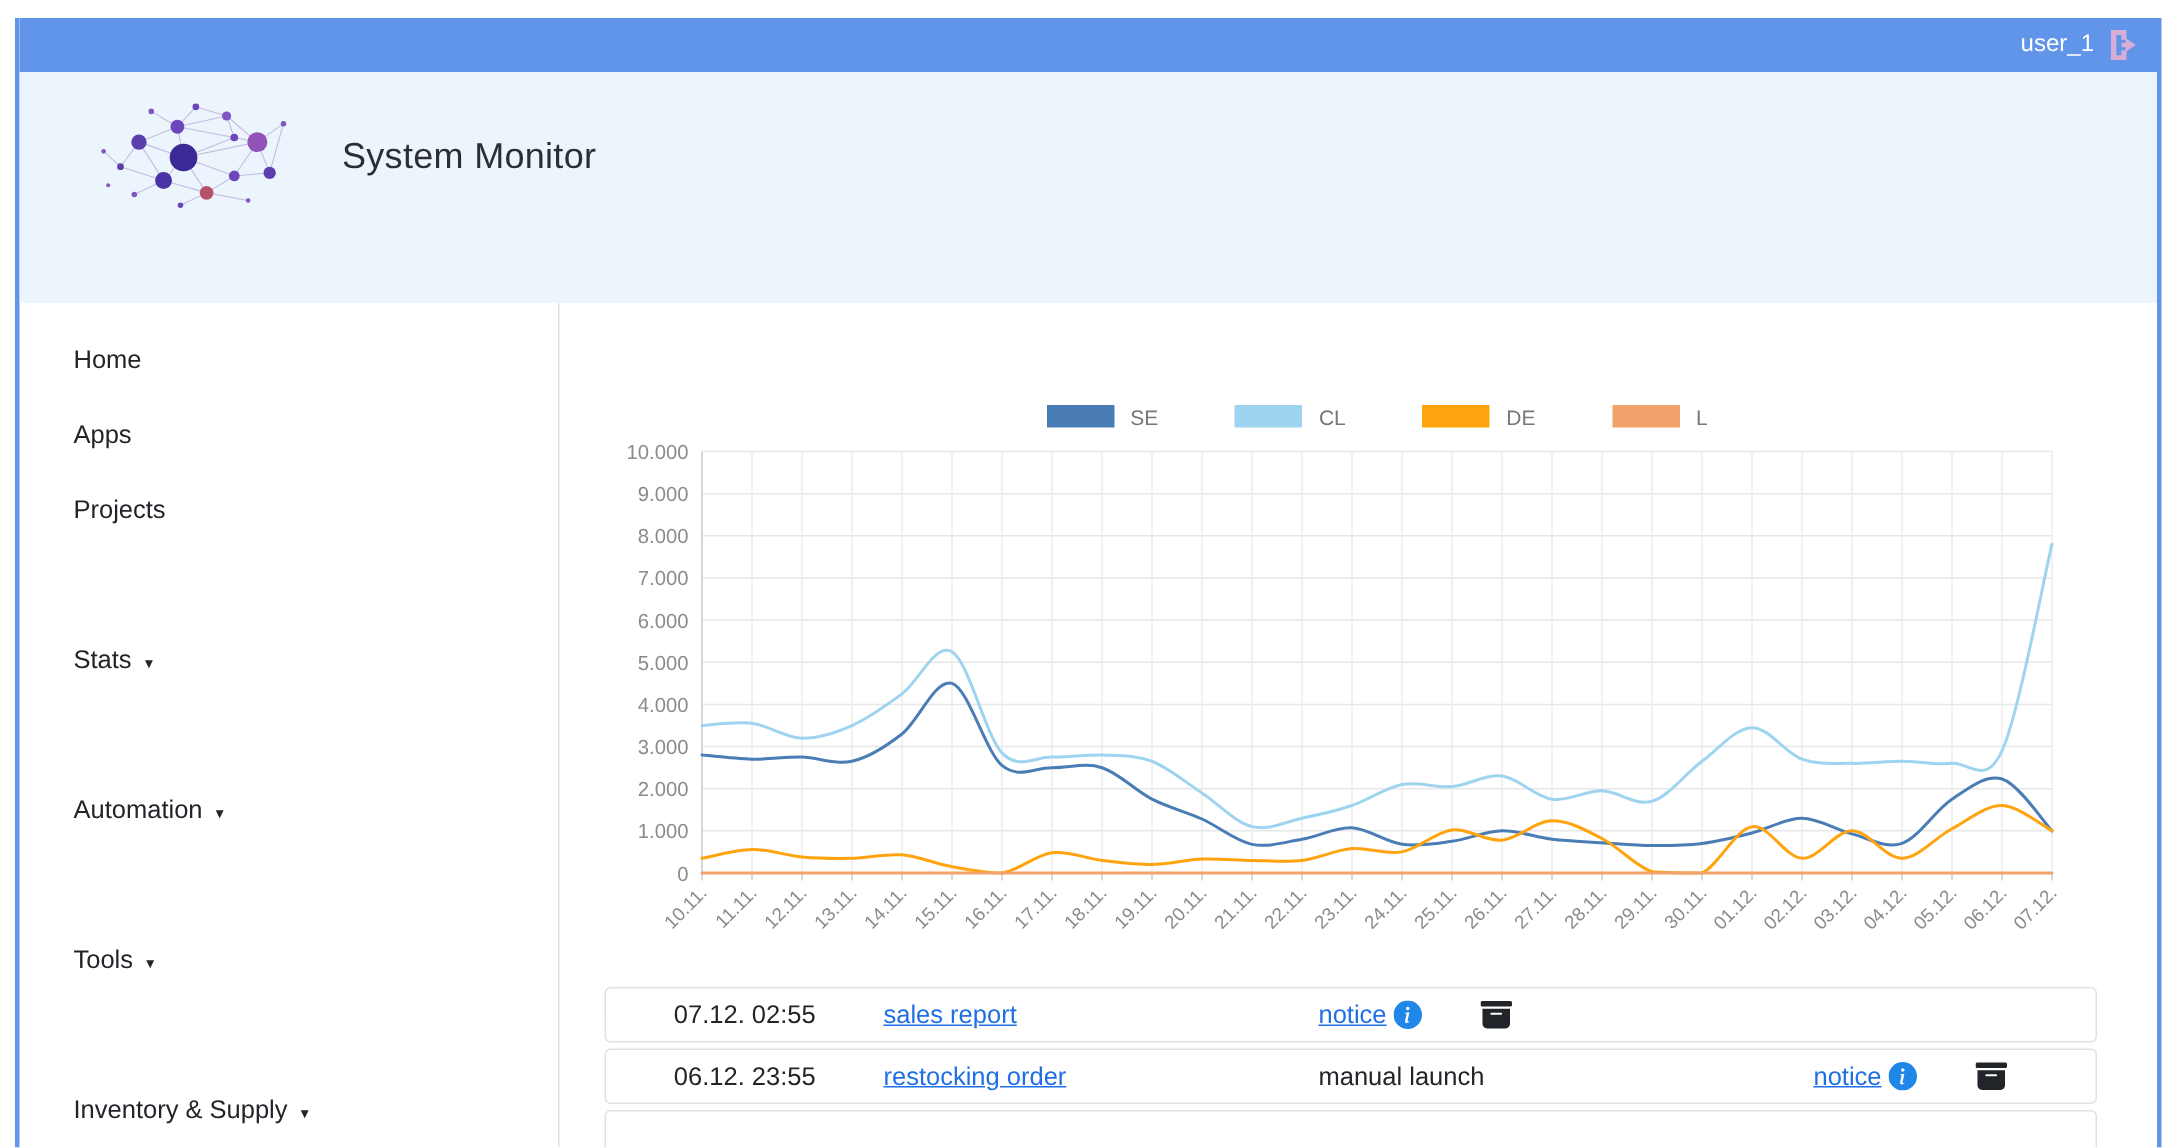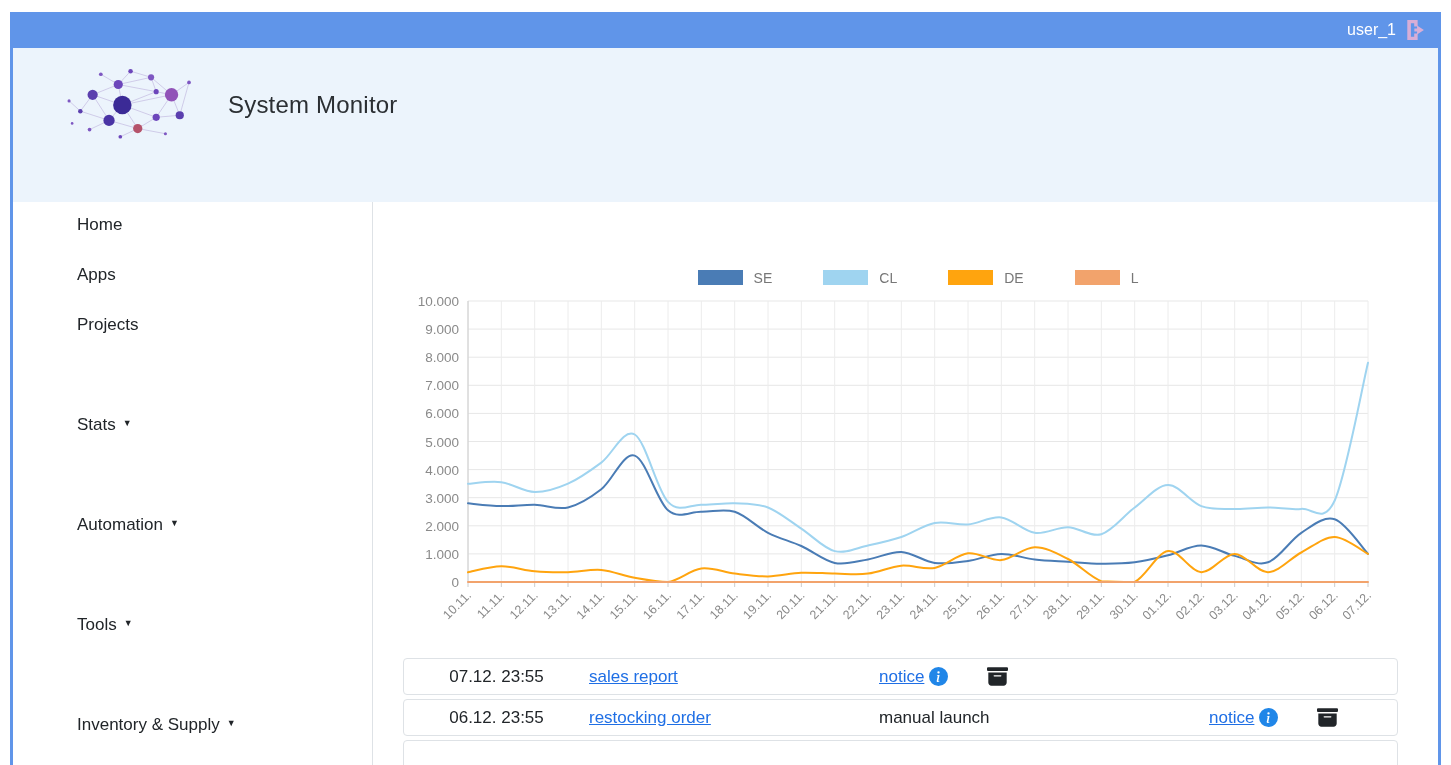--- a/index.html
+++ b/index.html
@@ -13,21 +13,21 @@
   .topbar .user { color:#ffffff; font-size:16px; margin-right:8px; }
   .logout { width:24px; height:24px; display:flex; align-items:center; cursor:pointer; }
   
   .header { height:154px; background:#ecf4fc; display:flex; align-items:center;
             padding:0 0 40px 45px; }
   .logo { width:140px; height:82px; }
   .brand { font-size:24px; color:#2b2f33; margin-left:30px; letter-spacing:.2px; }
   
   .bodyrow { display:flex; height:563px; }
   .sidebar { width:360px; border-right:1px solid #dee2e6; padding:13px 0 0 36px; flex:none; }
-  .nav-item { font-size:17px; height:50px; display:flex; cursor:pointer; color:#212529;margin-left:28px; }
+  .nav-item { font-size:17px; height:50px; display:flex; align-items:center; cursor:pointer; color:#212529; }
   .nav-item .caret { font-size:9px; margin-left:7px; margin-top:3px; color:#212529; }
   .spacer { height:50px; }
   .content { flex:1; padding:55px 0 0 30px; }
   .sec-title { font-size:17px; color:#2b2f33; }
   .legend { display:flex; justify-content:center; margin:13px 0 0 65px; width:900px; gap:51px; }
   .legend-item { display:flex; align-items:flex-start; cursor:pointer; }
   .legend-swatch { width:45px; height:15px; margin-right:11px; }
   .legend-label { font-size:14px; color:#777777; }
   svg.chart { display:block; margin-top:2px; }
   
@@ -273,21 +273,21 @@
           <line x1="965.0000000000001" y1="294" x2="965.0000000000001" y2="299" stroke="#cccccc" stroke-width="1"></line>
           <text text-anchor="end" fill="#8a8a8a" font-size="12.5" transform="translate(969.0000000000001,308) rotate(-45)">07.12.</text>
           <line x1="65" y1="13" x2="65" y2="294" stroke="#cccccc" stroke-width="1"></line>
           <path d="M65.0,215.3C70.6,215.8 87.2,217.9 98.3,218.1C109.4,218.4 120.6,216.5 131.7,216.7C142.8,217.0 153.9,222.1 165.0,219.5C176.1,217.0 187.2,209.9 198.3,201.3C209.4,192.6 220.6,164.0 231.7,167.6C242.8,171.1 253.9,213.0 265.0,222.3C276.1,231.7 287.2,223.5 298.3,223.8C309.4,224.0 320.6,220.2 331.7,223.8C342.8,227.3 353.9,239.1 365.0,244.8C376.1,250.5 387.2,253.0 398.3,258.0C409.4,263.0 420.6,272.6 431.7,274.9C442.8,277.1 453.9,273.3 465.0,271.5C476.1,269.7 487.2,263.4 498.3,263.9C509.4,264.5 520.6,273.4 531.7,274.9C542.8,276.4 553.9,274.4 565.0,272.9C576.1,271.4 587.2,266.1 598.3,265.9C609.4,265.7 620.6,270.2 631.7,271.5C642.8,272.8 653.9,273.1 665.0,273.8C676.1,274.5 687.2,275.6 698.3,275.7C709.4,275.8 720.6,275.7 731.7,274.3C742.8,272.9 753.9,270.1 765.0,267.3C776.1,264.5 787.2,257.4 798.3,257.5C809.4,257.6 820.6,265.1 831.7,267.9C842.8,270.7 853.9,278.2 865.0,274.3C876.1,270.5 887.2,252.0 898.3,244.8C909.4,237.7 920.6,227.8 931.7,231.3C942.8,234.8 959.4,260.1 965.0,265.9" fill="none" stroke="#4a7cb5" stroke-width="2" stroke-linecap="round" stroke-linejoin="round"></path>
           <path d="M65.0,195.7C70.6,195.4 87.2,192.8 98.3,194.2C109.4,195.7 120.6,203.8 131.7,204.1C142.8,204.3 153.9,200.6 165.0,195.7C176.1,190.7 187.2,182.8 198.3,174.6C209.4,166.4 220.6,139.9 231.7,146.5C242.8,153.0 253.9,202.2 265.0,213.9C276.1,225.6 287.2,216.5 298.3,216.7C309.4,217.0 320.6,214.9 331.7,215.3C342.8,215.8 353.9,215.3 365.0,219.5C376.1,223.8 387.2,233.4 398.3,240.6C409.4,247.9 420.6,260.3 431.7,263.1C442.8,265.9 453.9,259.8 465.0,257.5C476.1,255.1 487.2,252.8 498.3,249.0C509.4,245.3 520.6,237.1 531.7,235.0C542.8,232.9 553.9,237.3 565.0,236.4C576.1,235.5 587.2,228.0 598.3,229.4C609.4,230.8 620.6,243.2 631.7,244.8C642.8,246.5 653.9,239.0 665.0,239.2C676.1,239.4 687.2,249.5 698.3,246.2C709.4,243.0 720.6,227.7 731.7,219.5C742.8,211.3 753.9,197.3 765.0,197.1C776.1,196.8 787.2,214.1 798.3,218.1C809.4,222.1 820.6,220.7 831.7,220.9C842.8,221.2 853.9,219.5 865.0,219.5C876.1,219.5 887.2,222.1 898.3,220.9C909.4,219.8 920.6,236.9 931.7,212.5C942.8,188.2 959.4,97.8 965.0,74.8" fill="none" stroke="#9fd4f0" stroke-width="2" stroke-linecap="round" stroke-linejoin="round"></path>
           <path d="M65.0,284.2C70.6,283.2 87.2,278.4 98.3,278.3C109.4,278.1 120.6,282.3 131.7,283.3C142.8,284.3 153.9,284.4 165.0,284.2C176.1,283.9 187.2,281.0 198.3,281.9C209.4,282.9 220.6,287.8 231.7,289.8C242.8,291.8 253.9,294.0 265.0,294.0C276.1,292.5 287.2,281.9 298.3,280.5C309.4,279.1 320.6,284.3 331.7,285.6C342.8,286.9 353.9,288.5 365.0,288.4C376.1,288.2 387.2,285.2 398.3,284.7C409.4,284.3 420.6,285.4 431.7,285.6C442.8,285.7 453.9,286.9 465.0,285.6C476.1,284.3 487.2,278.6 498.3,277.7C509.4,276.8 520.6,282.0 531.7,279.9C542.8,277.9 553.9,266.6 565.0,265.3C576.1,264.0 587.2,273.1 598.3,272.1C609.4,271.1 620.6,259.3 631.7,259.2C642.8,259.0 653.9,265.3 665.0,271.0C676.1,276.6 687.2,289.3 698.3,293.2C709.4,294.0 720.6,294.0 731.7,294.0C742.8,289.0 753.9,264.7 765.0,263.1C776.1,261.5 787.2,283.7 798.3,284.2C809.4,284.6 820.6,265.9 831.7,265.9C842.8,265.9 853.9,284.4 865.0,284.2C876.1,283.9 887.2,270.3 898.3,264.5C909.4,258.6 920.6,248.8 931.7,249.0C942.8,249.3 959.4,263.1 965.0,265.9" fill="none" stroke="#ffa40e" stroke-width="2" stroke-linecap="round" stroke-linejoin="round"></path>
           <path d="M65.0,294.0C70.6,294.0 87.2,294.0 98.3,294.0C109.4,294.0 120.6,294.0 131.7,294.0C142.8,294.0 153.9,294.0 165.0,294.0C176.1,294.0 187.2,294.0 198.3,294.0C209.4,294.0 220.6,294.0 231.7,294.0C242.8,294.0 253.9,294.0 265.0,294.0C276.1,294.0 287.2,294.0 298.3,294.0C309.4,294.0 320.6,294.0 331.7,294.0C342.8,294.0 353.9,294.0 365.0,294.0C376.1,294.0 387.2,294.0 398.3,294.0C409.4,294.0 420.6,294.0 431.7,294.0C442.8,294.0 453.9,294.0 465.0,294.0C476.1,294.0 487.2,294.0 498.3,294.0C509.4,294.0 520.6,294.0 531.7,294.0C542.8,294.0 553.9,294.0 565.0,294.0C576.1,294.0 587.2,294.0 598.3,294.0C609.4,294.0 620.6,294.0 631.7,294.0C642.8,294.0 653.9,294.0 665.0,294.0C676.1,294.0 687.2,294.0 698.3,294.0C709.4,294.0 720.6,294.0 731.7,294.0C742.8,294.0 753.9,294.0 765.0,294.0C776.1,294.0 787.2,294.0 798.3,294.0C809.4,294.0 820.6,294.0 831.7,294.0C842.8,294.0 853.9,294.0 865.0,294.0C876.1,294.0 887.2,294.0 898.3,294.0C909.4,294.0 920.6,294.0 931.7,294.0C942.8,294.0 959.4,294.0 965.0,294.0" fill="none" stroke="#f2a36c" stroke-width="2" stroke-linecap="round" stroke-linejoin="round"></path>
         </svg>
       <div class="rows" id="table">
           <div class="trow">
-            <div class="c-date">07.12. 23:55</div>
+            <div class="c-date">07.12. 02:55</div>
             <div class="c-link"><a class="lnk">sales report</a></div>
             <div class="c-notice">
               <a class="lnk">notice</a>
               <svg viewBox="0 0 16 16" class="info-ic" fill="#2086e8">
                 <path d="M8 16A8 8 0 1 0 8 0a8 8 0 0 0 0 16zm.93-9.412-1 4.705c-.07.34.029.533.304.533.194 0 .487-.07.686-.246l-.088.416c-.287.346-.92.598-1.465.598-.703 0-1.002-.422-.808-1.319l.738-3.468c.064-.293.006-.399-.287-.47l-.451-.081.082-.381 2.29-.287zM8 5.5a1 1 0 1 1 0-2 1 1 0 0 1 0 2z"></path>
               </svg>
             </div>
             <div class="c-arch">
               <span class="arch-btn">
                 <svg viewBox="0 0 16 16" width="21" height="21" fill="#212529">

